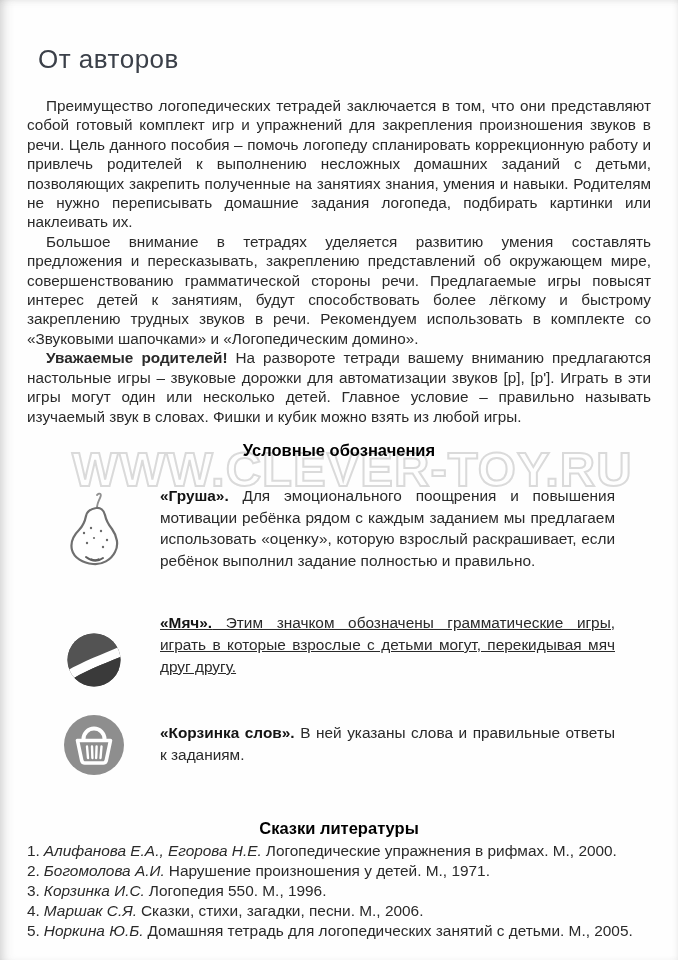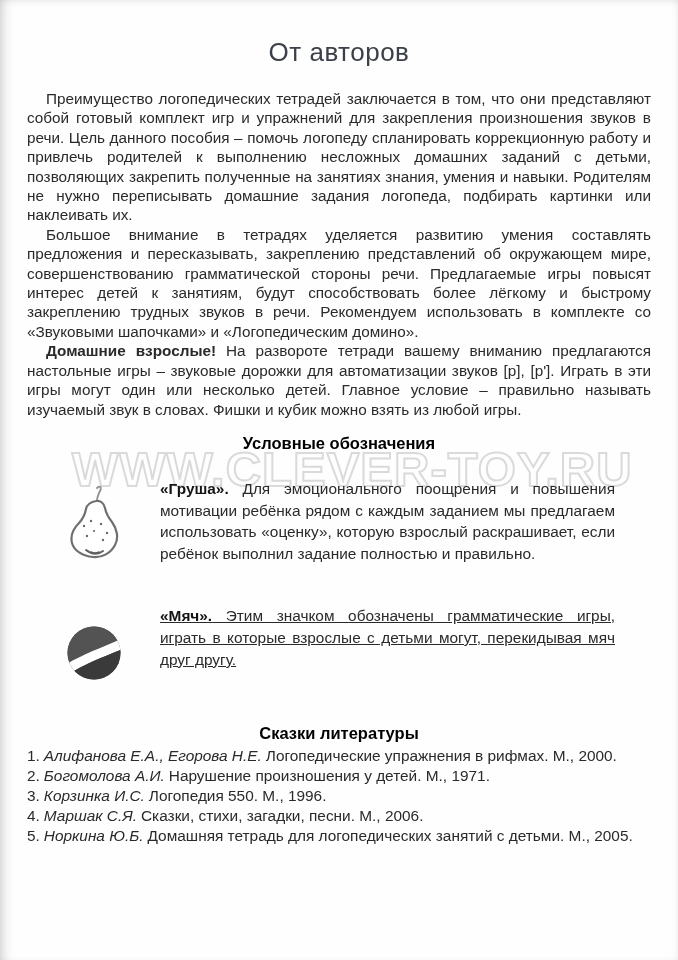--- a/index.html
+++ b/index.html
@@ -25,23 +25,22 @@
     white-space: nowrap;
     color: #e3e3e3;
     z-index: 0;
     user-select: none;
   }
   @supports (-webkit-text-stroke: 1px black) {
     .watermark { color: transparent; -webkit-text-stroke: 2px #dadada; }
   }
   .content { position: relative; z-index: 1; padding: 0 27px; }
   .title {
-    margin: 4px;
+    margin: 11px;
     padding-top: 33px;
-    text-align: center;
     font-size: 26px;
     line-height: 30px;
     font-weight: 400;
     color: #3b4049;
     letter-spacing: .5px;
   }
   .body-text {
     margin-top: 22px;
     font-size: 15.3px;
     line-height: 19.4px;
@@ -87,21 +86,21 @@
 
   <div class="watermark">WWW.CLEVER-TOY.RU</div>
 
   <div class="content">
 
     <h1 class="title">От авторов</h1>
 
     <div class="body-text">
       <p class="para">Преимущество логопедических тетрадей заключается в том, что они представляют собой готовый комплект игр и упражнений для закрепления произношения звуков в речи. Цель данного пособия – помочь логопеду спланировать коррекционную работу и привлечь родителей к выполнению несложных домашних заданий с детьми, позволяющих закрепить полученные на занятиях знания, умения и навыки. Родителям не нужно переписывать домашние задания логопеда, подбирать картинки или наклеивать их.</p>
       <p class="para">Большое внимание в тетрадях уделяется развитию умения составлять предложения и пересказывать, закреплению представлений об окружающем мире, совершенствованию грамматической стороны речи. Предлагаемые игры повысят интерес детей к занятиям, будут способствовать более лёгкому и быстрому закреплению трудных звуков в речи. Рекомендуем использовать в комплекте со «Звуковыми шапочками» и «Логопедическим домино».</p>
-      <p class="para"><b>Домашние взрослые!</b><span> На развороте тетради вашему вниманию предлагаются настольные игры – звуковые дорожки для автоматизации звуков [р], [р']. Играть в эти игры могут один или несколько детей. Главное условие – правильно называть изучаемый звук в словах. Фишки и кубик можно взять из любой игры.</span></p>
+      <p class="para"><b>Уважаемые родителей!</b><span> На развороте тетради вашему вниманию предлагаются настольные игры – звуковые дорожки для автоматизации звуков [р], [р']. Играть в эти игры могут один или несколько детей. Главное условие – правильно называть изучаемый звук в словах. Фишки и кубик можно взять из любой игры.</span></p>
     </div>
 
     <h2 class="section-heading">Условные обозначения</h2>
 
     <div class="legend">
 
       <div class="legend-item">
         <div class="icon-col">
           <span>
             <svg width="56" height="92" viewBox="0 0 56 92" aria-hidden="true">
@@ -138,20 +137,33 @@
                 <path d="M-6 44 C 14 31, 38 23, 64 11 L 64 -6 L -6 -6 Z" fill="#535353"></path>
                 <path d="M-6 44 C 14 31, 38 23, 64 11 L 64 22 C 40 32, 14 41, -6 56 Z" fill="#ffffff"></path>
                 <path d="M-6 56 C 14 41, 40 32, 64 22 L 64 64 L -6 64 Z" fill="#3a3a3a"></path>
               </g>
             </svg>
           </span>
         </div>
         <p class="legend-text"><b>«Мяч».</b><span> Этим значком обозначены грамматические игры, играть в которые взрослые с детьми могут, перекидывая мяч друг другу.</span></p>
       </div>
 
+      <div class="legend-item">
+        <div class="icon-col">
+          <span>
+            <svg width="64" height="64" viewBox="0 0 64 64" aria-hidden="true">
+              <circle cx="32" cy="32" r="30" fill="#8e8e8e"></circle>
+              <path d="M21.5 26 a10.5 10.5 0 0 1 21 0" fill="none" stroke="#ffffff" stroke-width="4" stroke-linecap="round"></path>
+              <path d="M15.5 27.5 h33 l-4.3 20.3 a3 3 0 0 1 -2.9 2.2 H22.7 a3 3 0 0 1 -2.9 -2.2 z" fill="none" stroke="#ffffff" stroke-width="3.6" stroke-linejoin="round"></path>
+              <path d="M25 33.5 l1 11.5 M30 33.5 l0.4 11.5 M34.6 33.5 l-0.4 11.5 M39.5 33.5 l-1 11.5" fill="none" stroke="#ffffff" stroke-width="2.4" stroke-linecap="round"></path>
+            </svg>
+          </span>
+        </div>
+        <p class="legend-text"><b>«Корзинка слов».</b><span> В ней указаны слова и правильные ответы к заданиям.</span></p>
+      </div>
 
     </div>
 
     <h2 class="section-heading bib-heading">Сказки литературы</h2>
 
     <ol class="bib-list">
       <li class="bib-item"><span class="num">1.</span><span class="auth">Алифанова Е.А., Егорова Н.Е.</span><span class="bib-title">Логопедические упражнения в рифмах. М., 2000.</span></li>
       <li class="bib-item"><span class="num">2.</span><span class="auth">Богомолова А.И.</span><span class="bib-title">Нарушение произношения у детей. М., 1971.</span></li>
       <li class="bib-item"><span class="num">3.</span><span class="auth">Корзинка И.С.</span><span class="bib-title">Логопедия 550. М., 1996.</span></li>
       <li class="bib-item"><span class="num">4.</span><span class="auth">Маршак С.Я.</span><span class="bib-title">Сказки, стихи, загадки, песни. М., 2006.</span></li>

